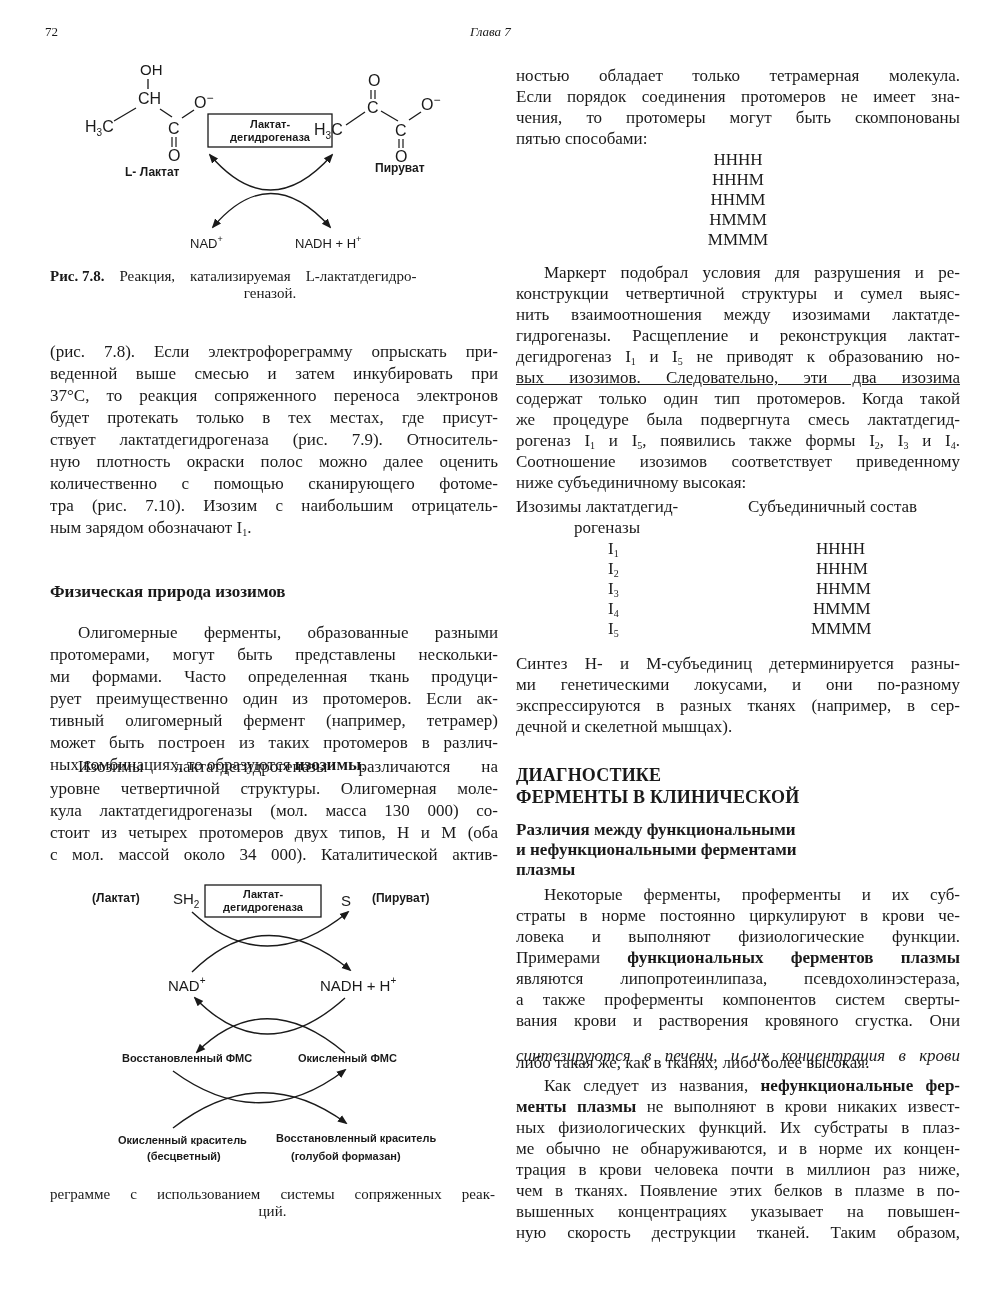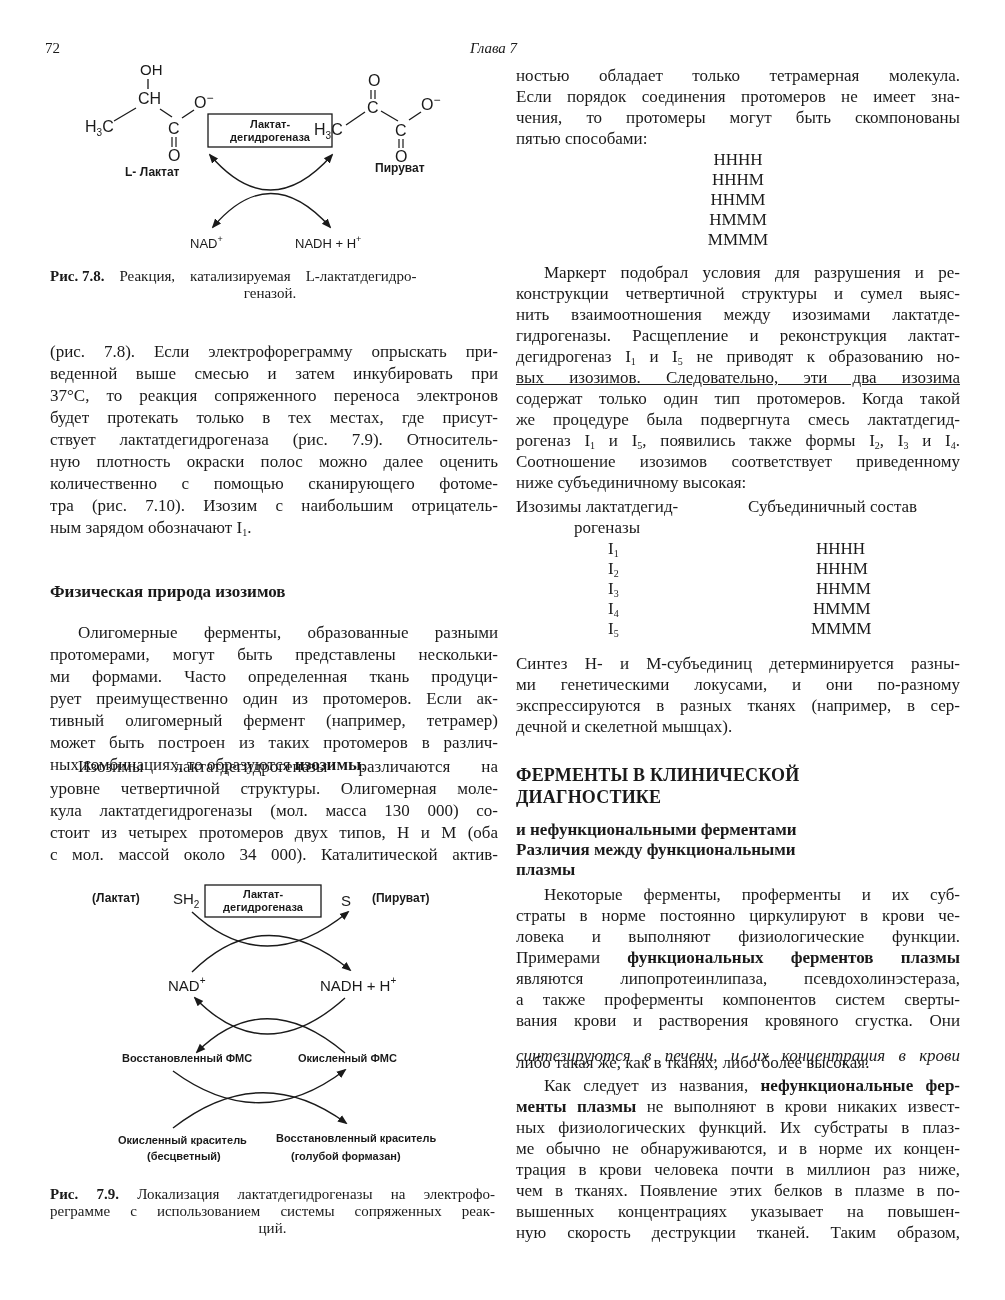--- a/index.html
+++ b/index.html
@@ -1,19 +1,19 @@
 <!DOCTYPE html>
 <html><head>
 <meta charset="utf-8">
 <style>
   html, body { margin: 0; padding: 0; background: #ffffff; }
   body { width: 1005px; height: 1300px; position: relative; overflow: hidden;
          font-family: "Liberation Serif", "DejaVu Serif", serif; color: #1a1a1a; }
   .abs { position: absolute; }
-  .runhead { font-size: 15px; margin-top: 16px; }
+  .runhead { font-size: 13px; }
   .runhead.italic { font-style: italic; }
   .col { position: absolute; }
   .line { position: absolute; left: 0; white-space: nowrap; font-size: 17px; line-height: 20px; }
   .just { text-align: justify; text-align-last: justify; }
   .b { font-weight: bold; }
   .h2 { font-weight: bold; font-size: 18px; letter-spacing: 0.2px; }
   .h3 { font-weight: bold; font-size: 17px; }
   .cap { font-size: 15px; line-height: 17px; }
   sub { font-size: 10px; vertical-align: -3px; line-height: 0; }
   svg text { font-family: "Liberation Sans", "DejaVu Sans", sans-serif; fill: #1a1a1a; }
@@ -138,21 +138,20 @@
   <path d="M93,191 Q180,255 265,190" fill="none" stroke="#1a1a1a" stroke-width="1.4" marker-end="url(#ah2)"></path>
   <path d="M93,248 Q180,180 266,243" fill="none" stroke="#1a1a1a" stroke-width="1.4" marker-end="url(#ah2)"></path>
 
   <text x="38" y="264" font-size="11" font-weight="bold">Окисленный краситель</text>
   <text x="67" y="280" font-size="11" font-weight="bold">(бесцветный)</text>
   <text x="196" y="262" font-size="11" font-weight="bold">Восстановленный краситель</text>
   <text x="211" y="280" font-size="11" font-weight="bold">(голубой формазан)</text>
 </svg>
 
 <div class="abs cap" style="left:50px; top:1186px; width:445px;">
-  <div class="just" style="white-space:nowrap;"><span class="b">Рис. 7.9.</span> <span>Локализация лактатдегидрогеназы на электрофо-</span></div>
   <div class="just">реграмме с использованием системы сопряженных реак-</div>
   <div class="centered">ций.</div>
 </div>
 
 <div class="col" style="left:516px; top:66px; width:444px;">
   <div class="line just" style="top:0px; width:444px;">ностью обладает только тетрамерная молекула.</div>
   <div class="line just" style="top:21px; width:444px;">Если порядок соединения протомеров не имеет зна-</div>
   <div class="line just" style="top:42px; width:444px;">чения, то протомеры могут быть скомпонованы</div>
   <div class="line" style="top:63px;text-align:center;">пятью способами:</div>
 </div>
@@ -197,27 +196,27 @@
 </div>
 
 <div class="col" style="left:516px; top:654px; width:444px;">
   <div class="line just" style="top:0px; width:444px;">Синтез Н- и М-субъединиц детерминируется разны-</div>
   <div class="line just" style="top:21px; width:444px;">ми генетическими локусами, и они по-разному</div>
   <div class="line just" style="top:42px; width:444px;">экспрессируются в разных тканях (например, в сер-</div>
   <div class="line" style="top:63px;">дечной и скелетной мышцах).</div>
 </div>
 
 <div class="abs h2" style="left:516px; top:764px; line-height:22px;">
+  <div>ДИАГНОСТИКЕ</div>
   <div>ФЕРМЕНТЫ В КЛИНИЧЕСКОЙ</div>
-  <div>ДИАГНОСТИКЕ</div>
 </div>
 
 <div class="abs h3" style="left:516px; top:820px; line-height:20px;">
+  <div>Различия между функциональными</div>
   <div>и нефункциональными ферментами</div>
-  <div>Различия между функциональными</div>
   <div>плазмы</div>
 </div>
 
 <div class="col" style="left:516px; top:885px; width:444px;">
   <div class="line just" style="top:0px; left:28px; width:416px;">Некоторые ферменты, проферменты и их суб-</div>
   <div class="line just" style="top:21px; width:444px;">страты в норме постоянно циркулируют в крови че-</div>
   <div class="line just" style="top:42px; width:444px;">ловека и выполняют физиологические функции.</div>
   <div class="line just" style="top:63px; width:444px;"><span style="white-space:pre;">Примерами </span><span class="b">функциональных ферментов плазмы</span></div>
   <div class="line just" style="top:84px; width:444px;">являются липопротеинлипаза, псевдохолинэстераза,</div>
   <div class="line just" style="top:105px; width:444px;">а также проферменты компонентов систем сверты-</div>

